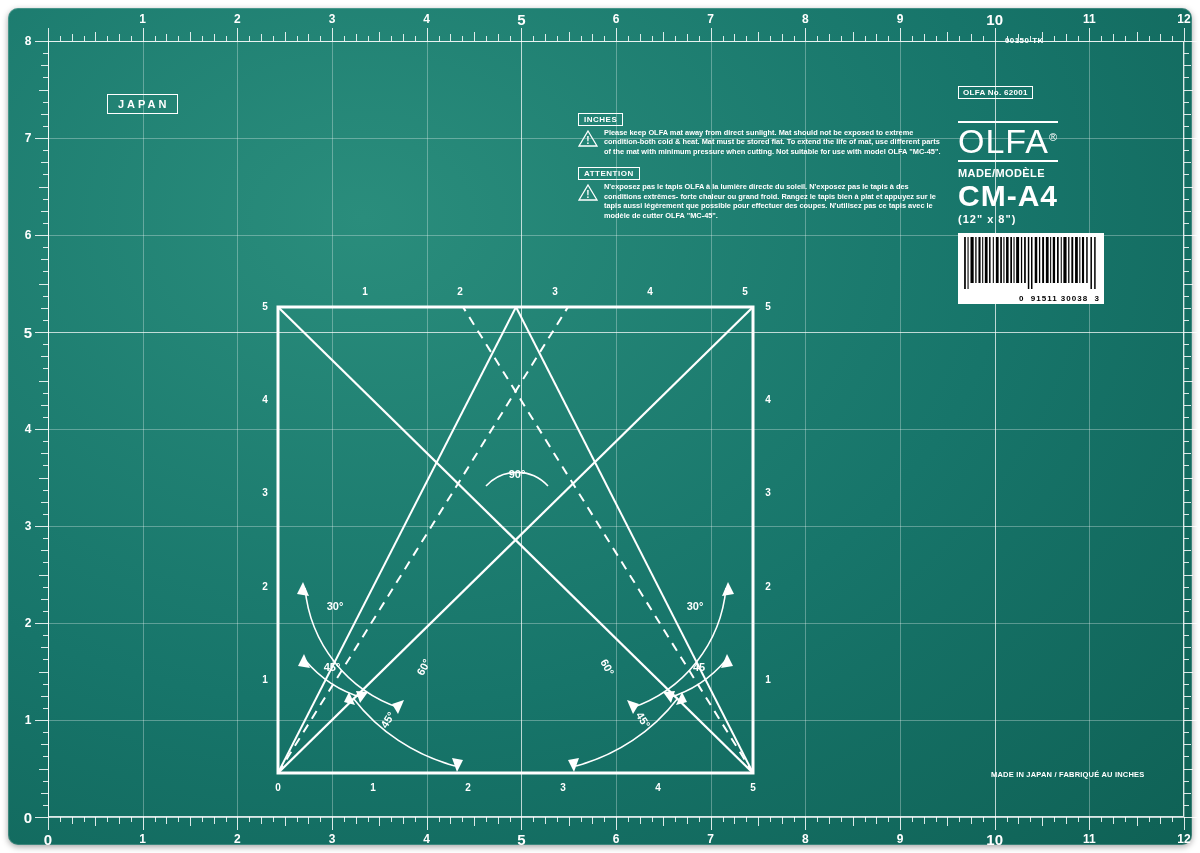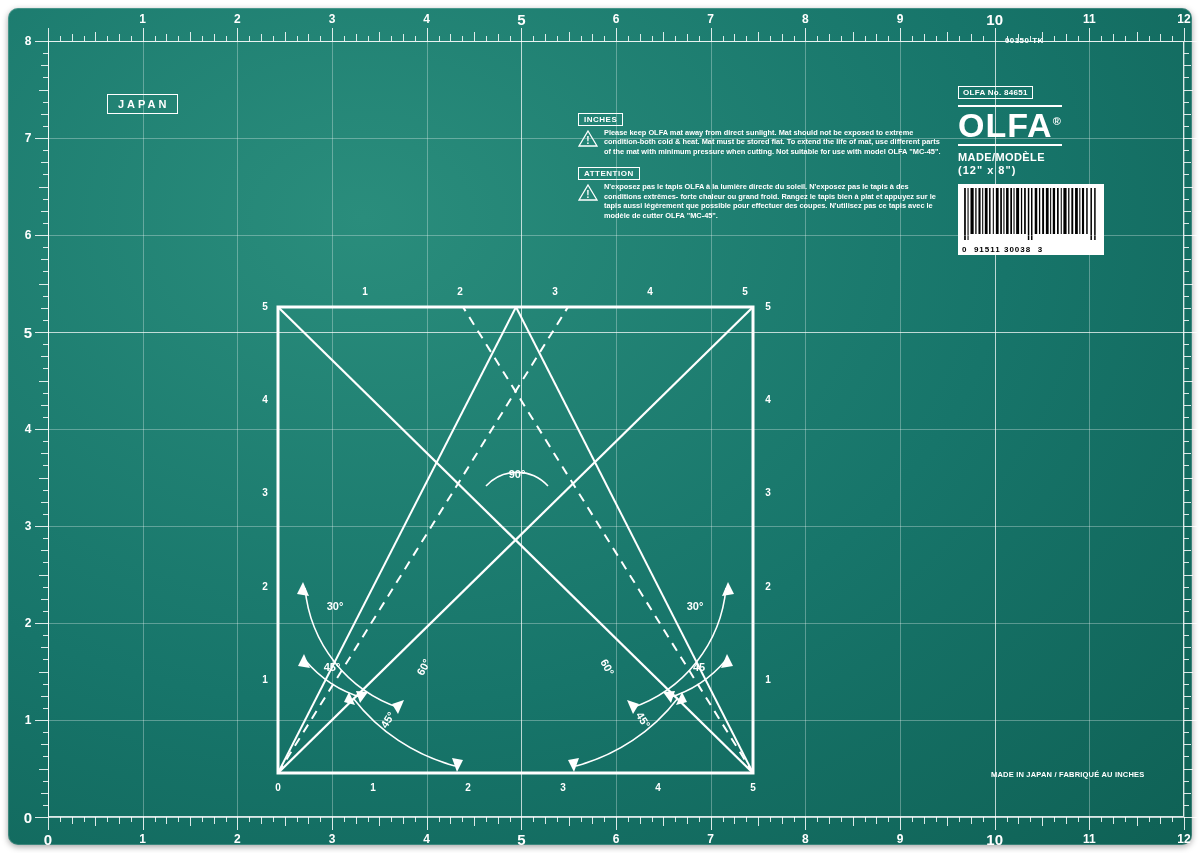--- a/index.html
+++ b/index.html
@@ -67,34 +67,34 @@
   .tri{flex:0 0 auto;margin-top:2px;}
   .c-text{font-size:7.4px;line-height:1.28;font-weight:bold;}
 
   
   #brand{position:absolute;left:950px;top:73px;width:160px;color:#fff;text-align:left;}
   #partno{
     border:1px solid #fff;display:inline-block;font-size:8px;font-weight:bold;
     padding:1px 4px;margin-bottom:6px;letter-spacing:.3px;
   }
   #olfa{
-    font-size:34px;font-weight:bold;letter-spacing:1px;line-height:1;
+    font-size:34px;font-weight:normal;letter-spacing:1px;line-height:1;
     -webkit-text-stroke:0px;
     border:2px solid #fff;border-left:none;border-right:none;
-    padding:1px 0 2px 0;display:inline-block;
+    padding:1px 0 2px 0;display:inline-block;margin-top:16px;
   }
   #olfa span.reg{font-size:11px;vertical-align:super;}
   #model{font-size:11px;font-weight:bold;margin-top:5px;letter-spacing:.4px;}
   #cma4{font-size:30px;font-weight:bold;letter-spacing:1px;line-height:1.05;margin-top:1px;}
   #size{font-size:11px;font-weight:bold;letter-spacing:1px;margin-top:1px;}
 
   
   #barcode{margin-top:8px;background:#fff;padding:4px 4px 1px 4px;width:138px;}
   #bars{height:52px;width:100%;}
-  #bcnum{font-size:8px;color:#000;font-weight:bold;letter-spacing:1px;text-align:left;margin-top:1px;}
+  #bcnum{font-size:8px;color:#000;font-weight:bold;letter-spacing:1px;text-align:right;margin-top:1px;}
 
   #topcode{position:absolute;left:997px;top:28px;color:#fff;font-size:8px;font-weight:bold;letter-spacing:.4px;}
   #madein{position:absolute;left:983px;top:762px;color:#fff;font-size:7.5px;font-weight:bold;letter-spacing:.2px;}
 
   
   #angles{position:absolute;left:0;top:0;width:1200px;height:853px;pointer-events:none;}
   .alabel{font-size:11px;font-weight:bold;fill:#fff;font-family:"Liberation Sans", sans-serif;}
 </style>
 </head>
 <body>
@@ -124,23 +124,24 @@
           <svg class="tri" width="20" height="17" viewBox="0 0 20 17">
             <polygon points="10,1 19,16 1,16" fill="none" stroke="#fff" stroke-width="1.3"></polygon>
             <text x="10" y="14" text-anchor="middle" font-size="10" font-weight="bold" fill="#fff" font-family="Liberation Sans, sans-serif">!</text>
           </svg>
           <div class="c-text">N'exposez pas le tapis OLFA à la lumière directe du soleil. N'exposez pas le tapis à des conditions extrêmes- forte chaleur ou grand froid. Rangez le tapis bien à plat et appuyez sur le tapis aussi légèrement que possible pour effectuer des coupes. N'utilisez pas ce tapis avec le modèle de cutter OLFA "MC-45".</div>
         </div>
       </div>
     </div>
 
     <div id="brand">
-      <div id="partno">OLFA No. 84651</div>
+      <div id="partno">OLFA No. 62001</div>
       <div id="olfa"><span>OLFA</span><span class="reg">®</span></div>
       <div id="model">MADE/MODÈLE</div>
+      <div id="cma4">CM-A4</div>
       <div id="size">(12" x 8")</div>
       <div id="barcode">
         <svg id="bars" viewBox="0 0 130 52" preserveAspectRatio="none">
           <g fill="#000">
             <rect x="2" y="0" width="1.6" height="52"></rect>
               <rect x="5.2" y="0" width="1" height="52"></rect>
             <rect x="8" y="0" width="3" height="46"></rect>
               <rect x="12.5" y="0" width="1.2" height="46"></rect>
             <rect x="15.5" y="0" width="2" height="46"></rect>
               <rect x="19" y="0" width="1" height="46"></rect>

